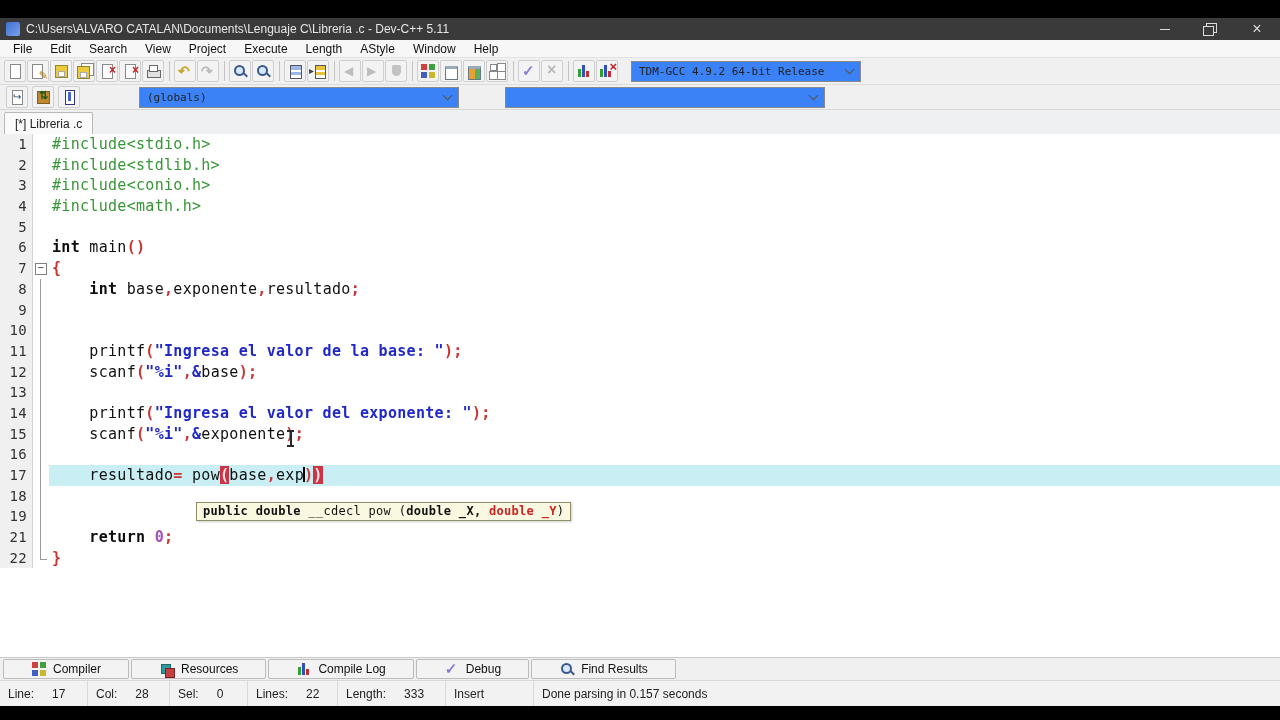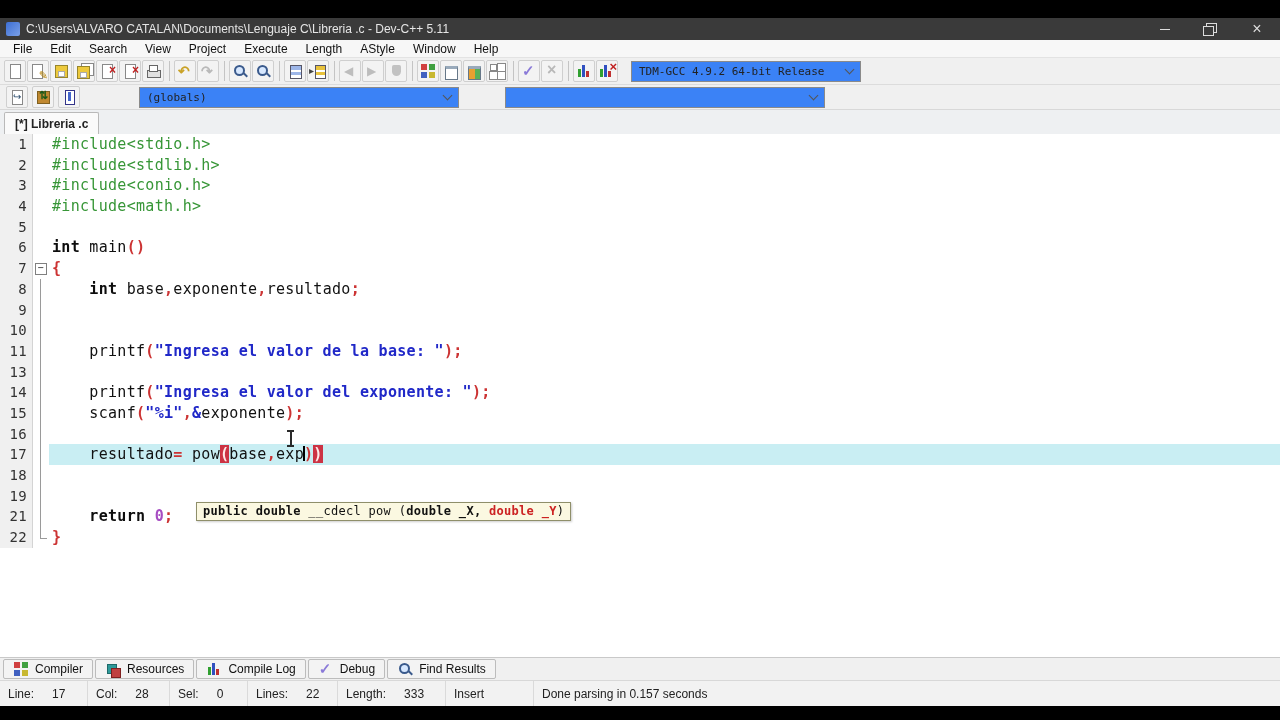--- a/index.html
+++ b/index.html
@@ -34,21 +34,21 @@
   #cb-icons { display:flex; align-items:center; gap:3px; margin-right:14px; }
 
   .combo { height:21px; background:#3b82f6; border:1px solid #8a8a8a; display:flex; align-items:center; font-size:12px; color:#222; padding:0 7px; position:relative; }
   .combo .chev { width:7px; height:7px; border-right:1.5px solid #555; border-bottom:1.5px solid #555; transform:rotate(45deg); margin-left:auto; margin-top:-4px; flex:none; }
   .combo-compiler { width:230px; margin-left:12px; font-family:"DejaVu Sans Mono", monospace; font-size:11px; }
   .combo-globals { width:320px; font-family:"DejaVu Sans Mono", monospace; font-size:11px; }
   .combo-members { width:320px; margin-left:2px; }
 
   
   .tab-bar { height:24px; background:#eef0f2; display:flex; align-items:flex-end; padding-left:4px; flex:none; }
-  .editor-tab { height:22px; background:#fafafa; border:1px solid #b9b9b9; border-bottom:none; border-radius:2px 2px 0 0; padding:0 10px; font-size:12px; color:#222; display:flex; align-items:center;font-weight:bold; }
+  .editor-tab { height:22px; background:#fafafa; border:1px solid #b9b9b9; border-bottom:none; border-radius:2px 2px 0 0; padding:0 10px; font-size:12px; color:#222; display:flex; align-items:center; }
 
   
   .editor { flex:1; background:#fff; position:relative; overflow:hidden; font-family:"DejaVu Sans Mono", monospace; font-size:15px; letter-spacing:0.3px; }
   .ln { display:flex; height:20.7px; line-height:20.7px; white-space:pre; }
   .ln-num { width:33px; flex:none; background:#f0f0f0; border-right:1px solid #d4d4d4; text-align:right; padding-right:5px; color:#333; font-size:14px; }
   .ln-fold { width:16px; flex:none; position:relative; background:#fff; }
   .ln-code { flex:1; padding-left:3px; color:#111; }
   .ln.hl .ln-code { background:#c9eef3; }
 
   .fold-line::before { content:""; position:absolute; left:7px; top:0; height:100%; width:1px; background:#9a9a9a; }
@@ -70,21 +70,21 @@
   .tt-b { font-weight:bold; color:#111; }
   .tt-p { color:#111; }
   .tt-r { color:#cc2222; font-weight:bold; }
 
   .ibeam { position:absolute; left:286px; top:296px; width:9px; height:17px; }
   .ibeam::before { content:""; position:absolute; left:4px; top:1px; bottom:1px; width:2px; background:#2a2a2a; }
   .ibeam::after { content:""; position:absolute; left:1px; top:0; width:7px; height:2px; background:#2a2a2a; box-shadow:0 15px 0 #2a2a2a; }
 
   
   .bottom-tabs { height:23px; background:#f0f0f0; border-top:1px solid #c9c9c9; display:flex; align-items:center; padding-left:3px; flex:none; }
-  .btab { display:flex; align-items:center; gap:6px; height:20px; padding:0 9px; border:1px solid #bcbcbc; background:#f3f3f3; font-size:12px; color:#111; margin-right:2px; border-radius:2px; }
+  .btab { display:flex; align-items:center; gap:6px; height:20px; padding:0 27px; border:1px solid #bcbcbc; background:#f3f3f3; font-size:12px; color:#111; margin-right:2px; border-radius:2px; }
 
   
   .status-bar { height:26px; background:#f2f2f2; border-top:1px solid #d8d8d8; display:flex; align-items:center; font-size:12px; color:#222; flex:none; }
   .sb-cell { display:flex; align-items:center; height:100%; padding-left:8px; border-right:1px solid #dadada; gap:18px; }
   .sb-cell:nth-of-type(1){ width:88px; }
   .sb-cell:nth-of-type(2){ width:82px; }
   .sb-cell:nth-of-type(3){ width:78px; }
   .sb-cell:nth-of-type(4){ width:90px; }
   .sb-cell:nth-of-type(5){ width:108px; }
   .sb-cell:nth-of-type(6){ width:88px; }
@@ -281,20 +281,21 @@
         <div class="ln"><span class="ln-num">2</span><span class="ln-fold"></span><span class="ln-code"><span class="tok-inc">#include&lt;stdlib.h&gt;</span></span></div>
         <div class="ln"><span class="ln-num">3</span><span class="ln-fold"></span><span class="ln-code"><span class="tok-inc">#include&lt;conio.h&gt;</span></span></div>
         <div class="ln"><span class="ln-num">4</span><span class="ln-fold"></span><span class="ln-code"><span class="tok-inc">#include&lt;math.h&gt;</span></span></div>
         <div class="ln"><span class="ln-num">5</span><span class="ln-fold"></span><span class="ln-code"></span></div>
         <div class="ln"><span class="ln-num">6</span><span class="ln-fold"></span><span class="ln-code"><span class="tok-kw">int</span><span class="tok-id"> main</span><span class="tok-punc">()</span></span></div>
         <div class="ln"><span class="ln-num">7</span><span class="ln-fold fold-box"></span><span class="ln-code"><span class="tok-punc">{</span></span></div>
         <div class="ln"><span class="ln-num">8</span><span class="ln-fold fold-line"></span><span class="ln-code"><span class="tok-id">    </span><span class="tok-kw">int</span><span class="tok-id"> base</span><span class="tok-punc">,</span><span class="tok-id">exponente</span><span class="tok-punc">,</span><span class="tok-id">resultado</span><span class="tok-punc">;</span></span></div>
         <div class="ln"><span class="ln-num">9</span><span class="ln-fold fold-line"></span><span class="ln-code"></span></div>
         <div class="ln"><span class="ln-num">10</span><span class="ln-fold fold-line"></span><span class="ln-code"></span></div>
         <div class="ln"><span class="ln-num">11</span><span class="ln-fold fold-line"></span><span class="ln-code"><span class="tok-id">    printf</span><span class="tok-punc">(</span><span class="tok-str">"Ingresa el valor de la base: "</span><span class="tok-punc">);</span></span></div>
+        <div class="ln"><span class="ln-num">12</span><span class="ln-fold fold-line"></span><span class="ln-code"><span class="tok-id">    scanf</span><span class="tok-punc">(</span><span class="tok-str">"%i"</span><span class="tok-punc">,</span><span class="tok-str">&amp;</span><span class="tok-id">base</span><span class="tok-punc">);</span></span></div>
         <div class="ln"><span class="ln-num">13</span><span class="ln-fold fold-line"></span><span class="ln-code"></span></div>
         <div class="ln"><span class="ln-num">14</span><span class="ln-fold fold-line"></span><span class="ln-code"><span class="tok-id">    printf</span><span class="tok-punc">(</span><span class="tok-str">"Ingresa el valor del exponente: "</span><span class="tok-punc">);</span></span></div>
         <div class="ln"><span class="ln-num">15</span><span class="ln-fold fold-line"></span><span class="ln-code"><span class="tok-id">    scanf</span><span class="tok-punc">(</span><span class="tok-str">"%i"</span><span class="tok-punc">,</span><span class="tok-str">&amp;</span><span class="tok-id">exponente</span><span class="tok-punc">);</span></span></div>
         <div class="ln"><span class="ln-num">16</span><span class="ln-fold fold-line"></span><span class="ln-code"></span></div>
         <div class="ln hl"><span class="ln-num">17</span><span class="ln-fold fold-line"></span><span class="ln-code"><span class="tok-id">    resultado</span><span class="tok-punc">=</span><span class="tok-id"> pow</span><span class="tok-bhl">(</span><span class="tok-id">base</span><span class="tok-punc">,</span><span class="tok-id">exp</span><span class="caret"></span><span class="tok-punc">)</span><span class="tok-bhl">)</span></span></div>
         <div class="ln"><span class="ln-num">18</span><span class="ln-fold fold-line"></span><span class="ln-code"></span></div>
         <div class="ln"><span class="ln-num">19</span><span class="ln-fold fold-line"></span><span class="ln-code"></span></div>
         <div class="ln"><span class="ln-num">21</span><span class="ln-fold fold-line"></span><span class="ln-code"><span class="tok-id">    </span><span class="tok-kw">return</span><span class="tok-id"> </span><span class="tok-num">0</span><span class="tok-punc">;</span></span></div>
         <div class="ln"><span class="ln-num">22</span><span class="ln-fold fold-end"></span><span class="ln-code"><span class="tok-punc">}</span></span></div>
       </div>

